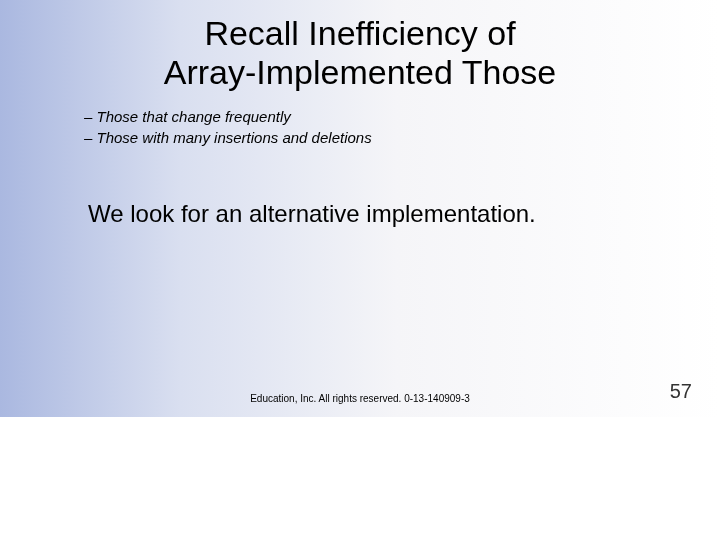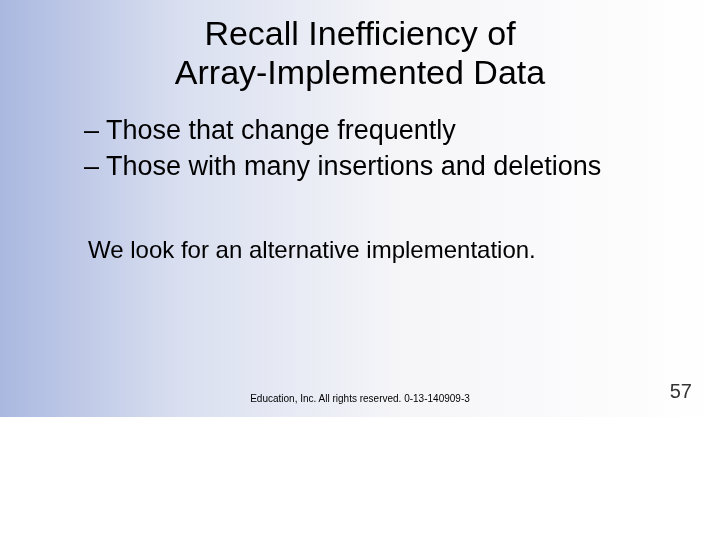--- a/index.html
+++ b/index.html
@@ -39,22 +39,23 @@
     position: absolute;
     left: 2px;
     top: 11px;
     width: 6px;
     height: 6px;
     background: #000;
     border-radius: 50%;
   }
   .sub {
     padding-left: 46px;
-    margin-top: 12px;
-    font-size: 27px;
+    margin-top: 6px;
+    font-size: 15px;
+    font-style: italic;
   }
   .sub-line {
     margin-bottom: 2px;
   }
   code.mono {
     font-family: "Courier New", Courier, monospace;
     font-size: 22px;
   }
   .so-block {
     padding: 48px 30px 0 34px;
@@ -83,21 +84,21 @@
     margin-top: 36px;
   }
 </style>
 </head>
 <body>
 
 <div class="slide">
 
   <div class="title">
     <span>Recall Inefficiency of</span><br>
-    <span>Array-Implemented Data</span>
+    <span>Array-Implemented Those</span>
   </div>
 
   <div class="body">
     <div class="sub">
       <div class="sub-line">– Those that change frequently</div>
       <div class="sub-line">– Those with many insertions and deletions</div>
     </div>
   </div>
 
   <div class="so-block">

